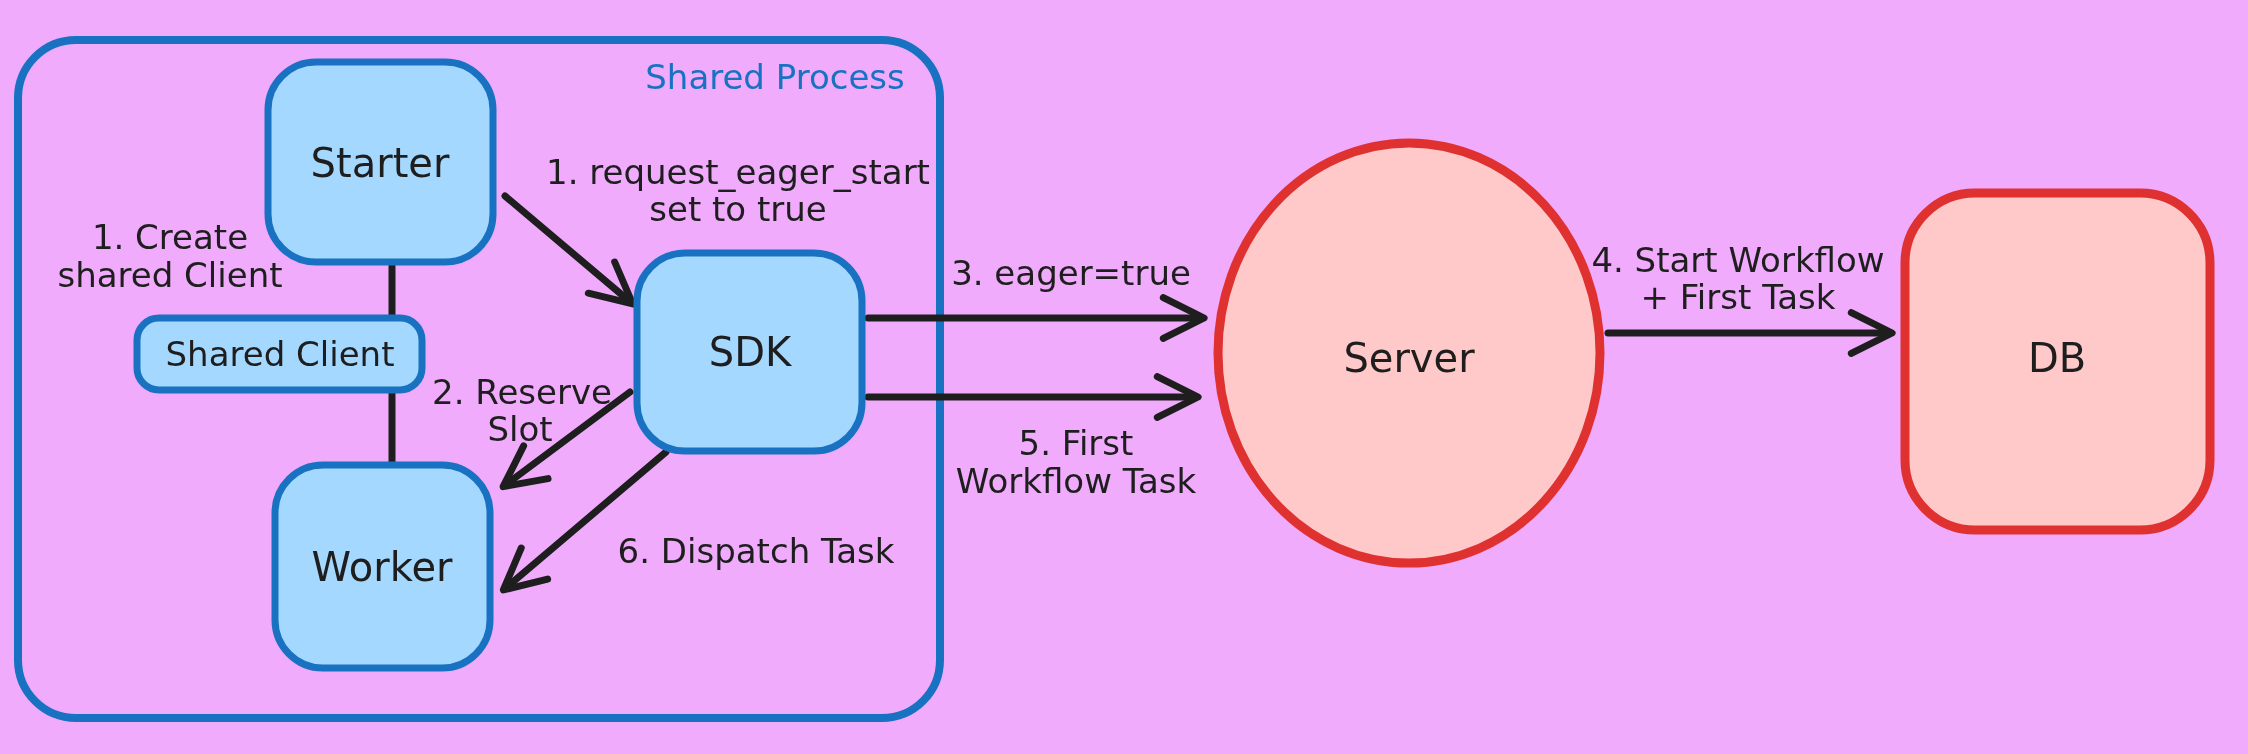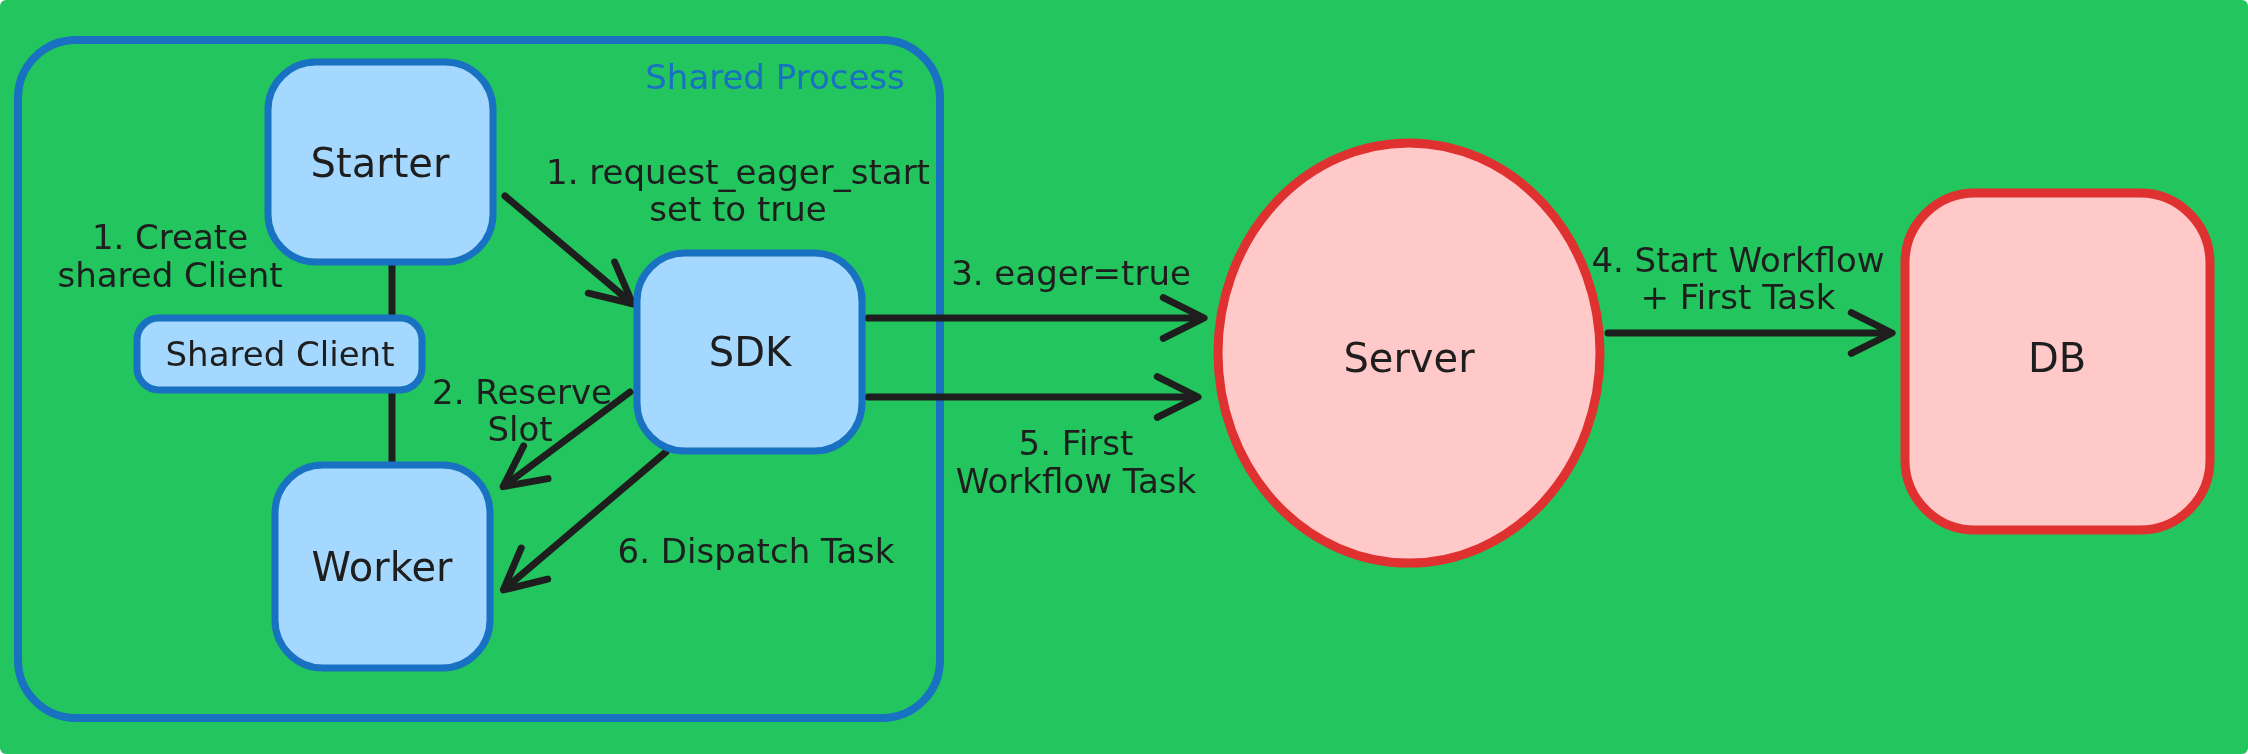--- a/index.html
+++ b/index.html
@@ -1,17 +1,17 @@
 <!DOCTYPE html>
 <html><head>
 <meta charset="utf-8">
 <style>
   html,body{margin:0;padding:0;background:#ffffff;}
-  .canvas{position:relative;width:2248px;height:754px;background:#22c55e;overflow:hidden;
-          font-family:"DejaVu Sans",sans-serif;border-radius:6px;}
+  .canvas{position:relative;width:2248px;height:754px;background:#f0abfc;overflow:hidden;
+          font-family:"DejaVu Sans",sans-serif;}
   svg{display:block;}
   .blue-node{fill:#a5d8ff;stroke:#1971c2;stroke-width:7;}
   .container-box{fill:none;stroke:#1971c2;stroke-width:8;}
   .red-node{fill:#ffc9c9;stroke:#e03131;stroke-width:9;}
   .ink-line{stroke:#1e1e1e;stroke-width:7;stroke-linecap:round;fill:none;}
   .node-label{fill:#1e1e1e;font-size:40px;text-anchor:middle;font-family:"DejaVu Sans",sans-serif;}
   .small-label{fill:#1e1e1e;font-size:34px;text-anchor:middle;font-family:"DejaVu Sans",sans-serif;}
   .annot{fill:#1e1e1e;font-size:34px;text-anchor:middle;font-family:"DejaVu Sans",sans-serif;}
   .container-title{fill:#1971c2;font-size:34px;text-anchor:middle;font-family:"DejaVu Sans",sans-serif;}
 </style>

